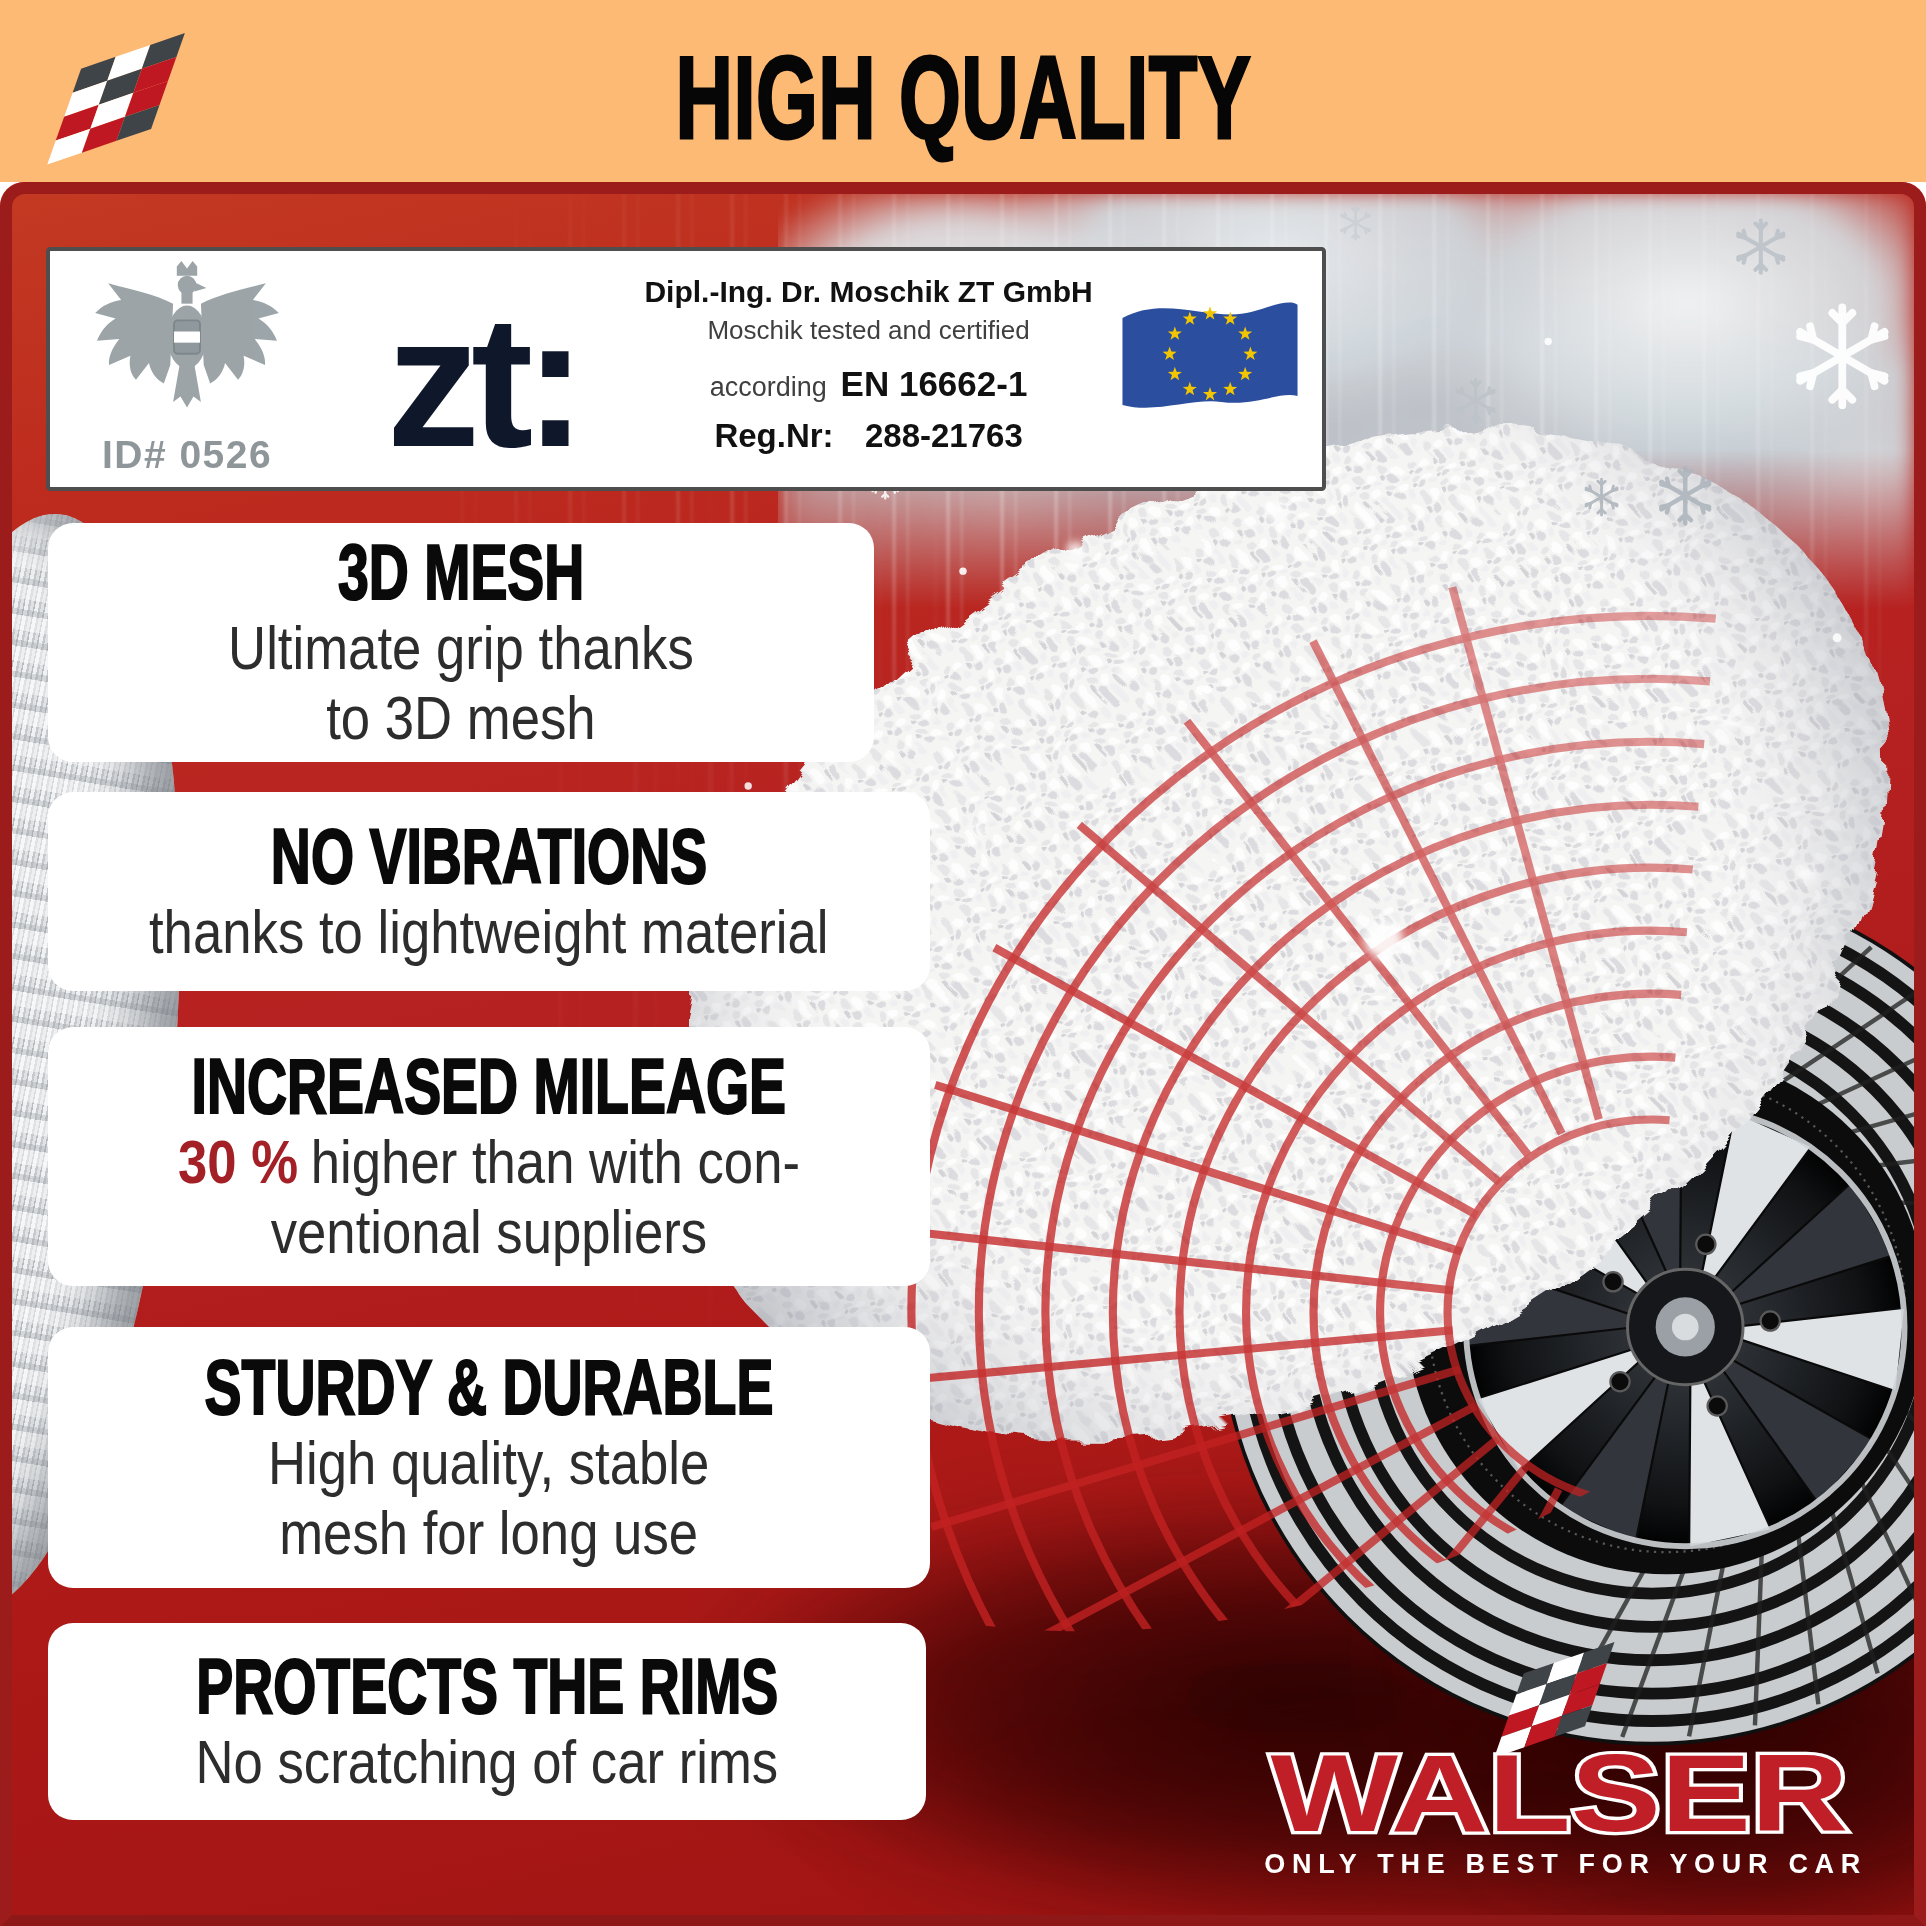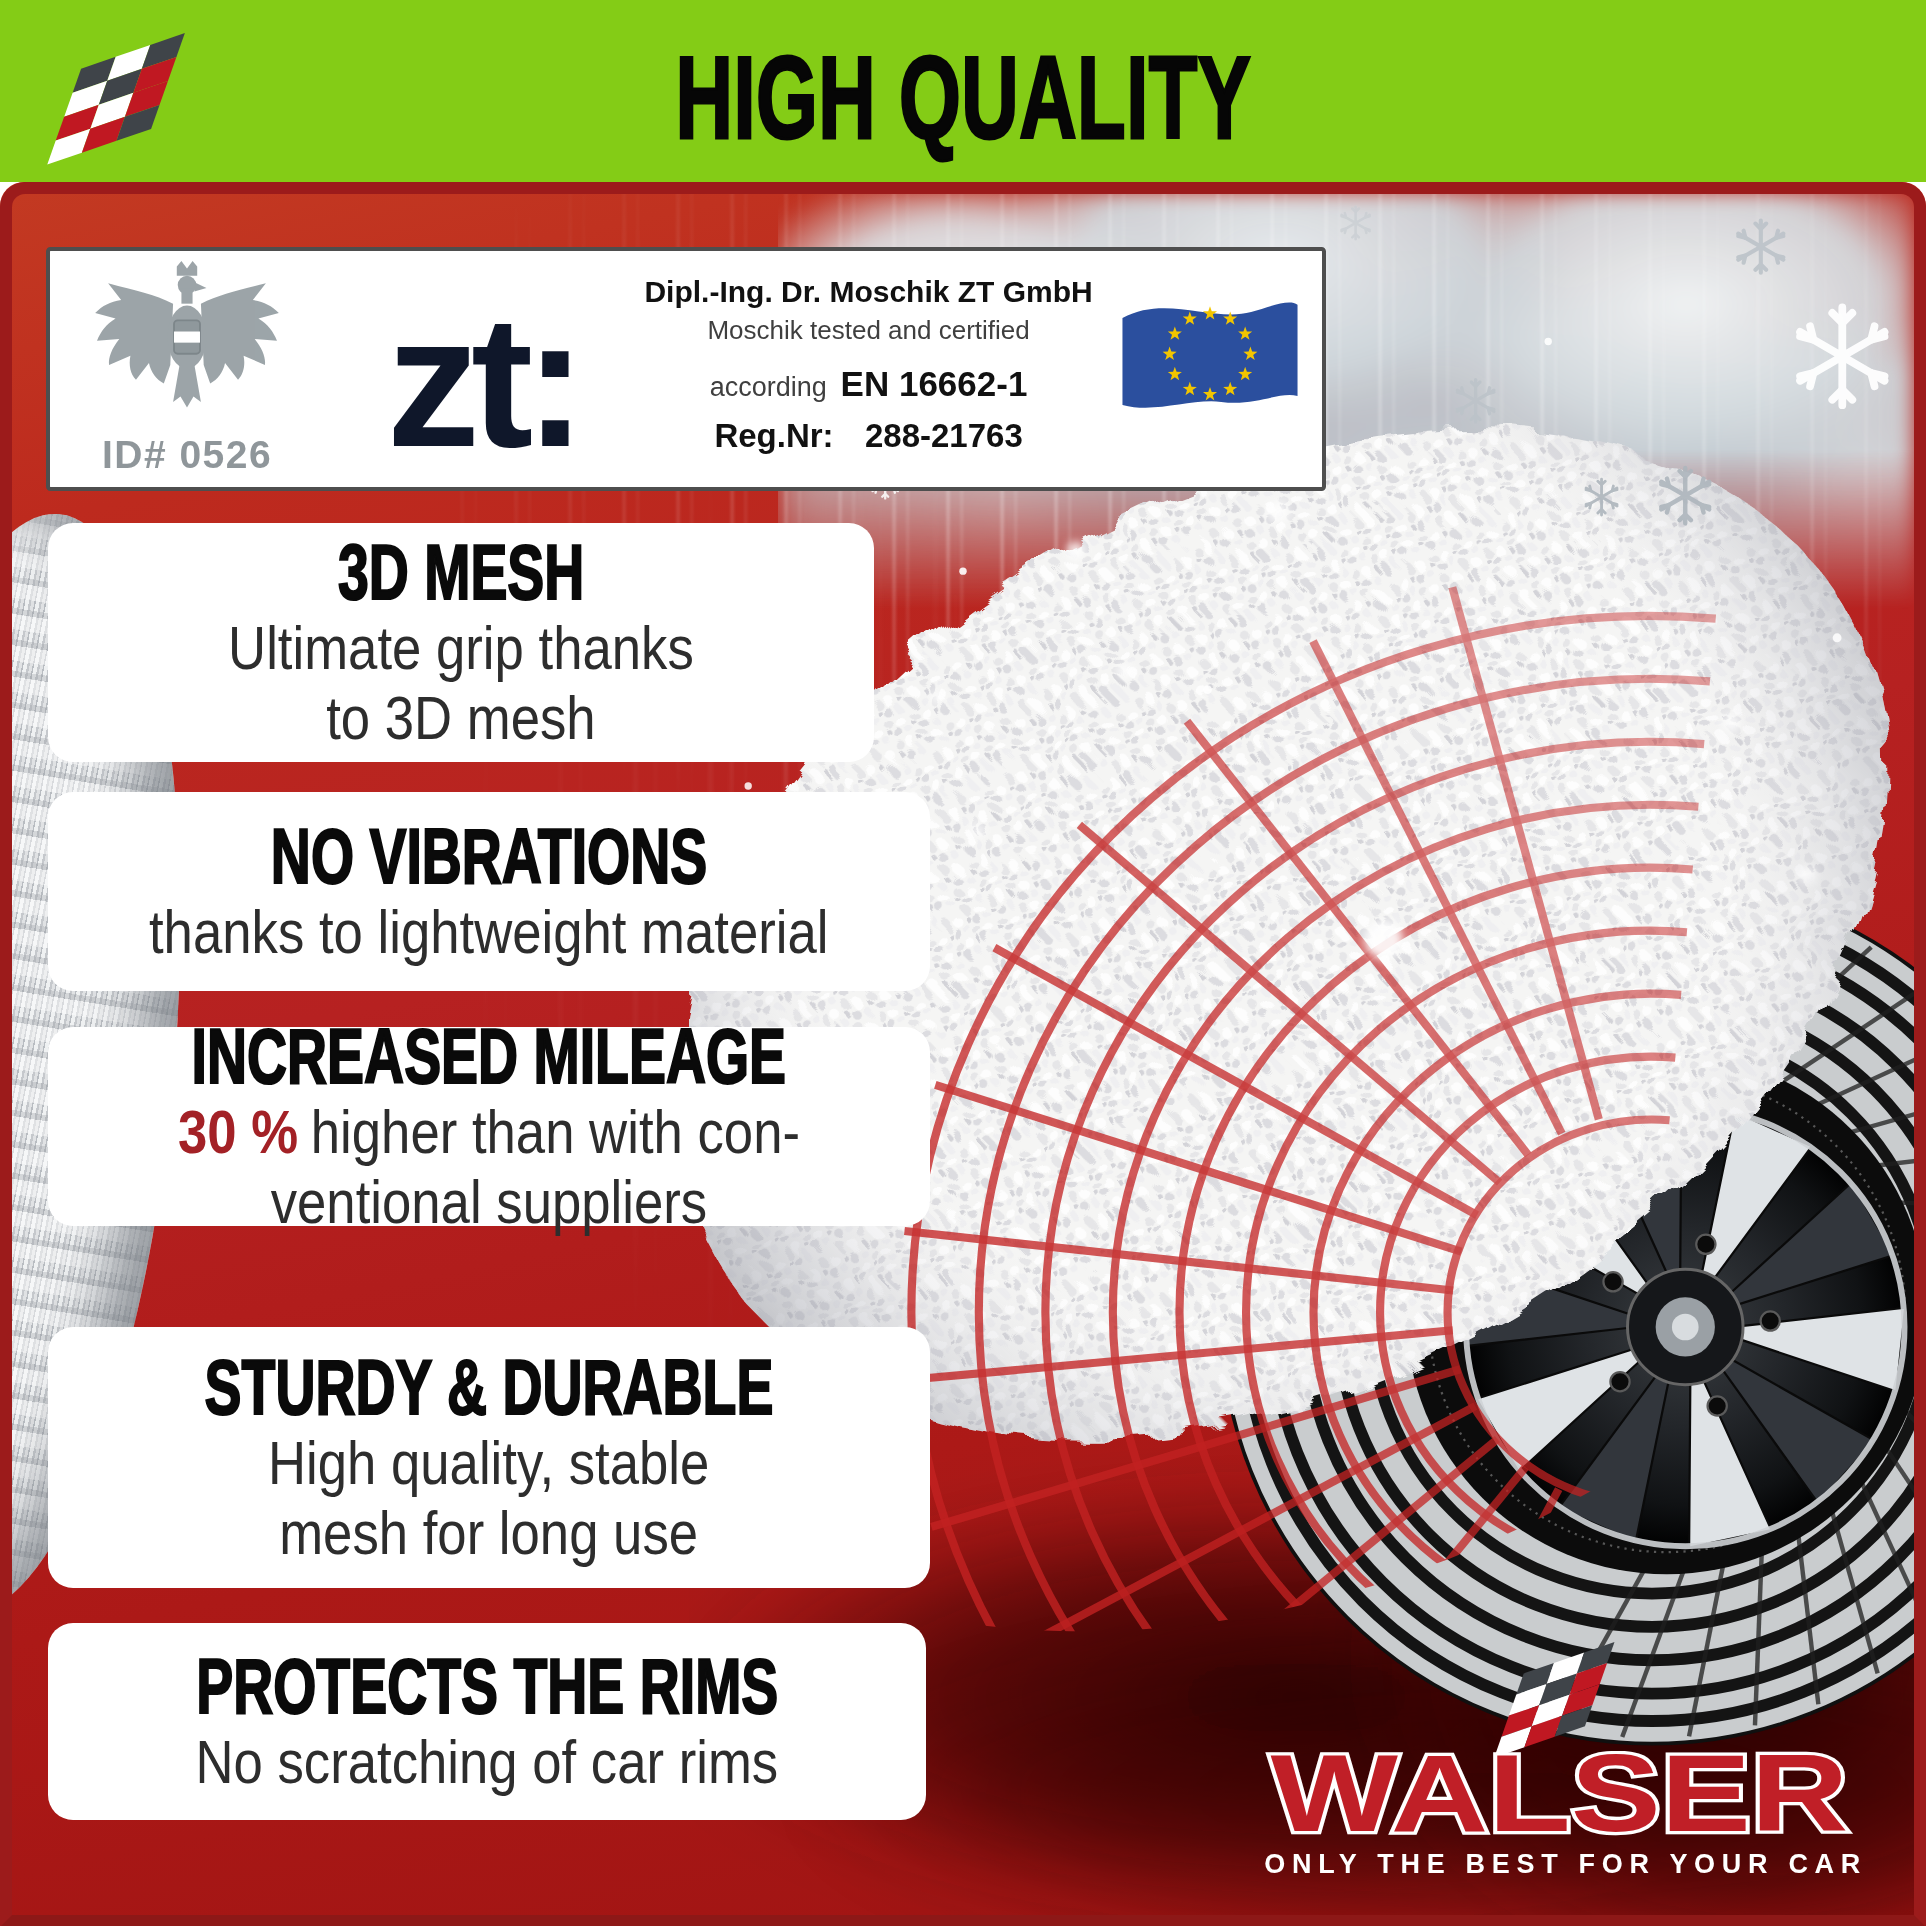--- a/index.html
+++ b/index.html
@@ -1,18 +1,18 @@
 <!DOCTYPE html>
 <html style="font-size:12px"><head>
 <meta charset="utf-8">
 <style>
   html,body{margin:0;padding:0;}
   body{width:1926px;height:1926px;position:relative;overflow:hidden;background:#ffffff;
        font-family:"Liberation Sans",sans-serif;}
-  .hdr{position:absolute;left:0;top:0;width:1926px;height:182px;background:#84cc16;}
+  .hdr{position:absolute;left:0;top:0;width:1926px;height:182px;background:#fdba74;}
   .hdr-title{position:absolute;left:0;top:39px;width:1926px;text-align:center;
        font-size:117px;font-weight:700;color:#060606;letter-spacing:0.7px;line-height:1;}
   .hdr-title span{display:inline-block;transform:scaleX(.68);transform-origin:center;
        -webkit-text-stroke:3px #060606;white-space:nowrap;}
   .hdr-logo{position:absolute;left:46px;top:25px;width:152px;height:141px;}
 
   .panel{position:absolute;left:0;top:182px;width:1926px;height:1745px;overflow:hidden;
        border-radius:24px 24px 0 0;
        background:linear-gradient(168deg,#c33a22 0%,#bd2a1e 16%,#b62121 42%,#ac1917 68%,#9d1312 100%);}
   .frame{position:absolute;left:0;top:182px;width:1926px;height:1745px;box-sizing:border-box;
@@ -74,21 +74,21 @@
   .card{position:absolute;left:48px;background:#fff;border-radius:25px;z-index:20;
     display:flex;flex-direction:column;align-items:center;justify-content:center;text-align:center;}
   .card-title{font-size:77px;font-weight:700;color:#0a0a0a;line-height:1.05;}
   .card-title span{display:inline-block;transform:scaleX(.72);transform-origin:center;
     -webkit-text-stroke:2.2px #0a0a0a;white-space:nowrap;}
   .card-body{font-size:62px;color:#2d2d2d;line-height:1.13;}
   .card-body .ln{display:block;transform:scaleX(.85);transform-origin:center;white-space:nowrap;}
   .hl{color:#a32126;font-weight:700;margin-right:15px;}
   .c1{top:341px;width:826px;height:239px;}
   .c2{top:610px;width:882px;height:199px;}
-  .c3{top:845px;width:882px;height:199px;justify-content:center;}
+  .c3{top:845px;width:882px;height:259px;justify-content:center;}
   .c4{top:1145px;width:882px;height:261px;}
   .c5{top:1441px;width:878px;height:197px;}
 
   .brand-flag{position:absolute;left:1493px;top:1453px;width:133px;height:124px;z-index:25;}
   .brand-name{position:absolute;left:1252px;top:1569px;width:615px;height:100px;z-index:25;}
   .brand-tagline{position:absolute;left:1252px;top:1667px;width:615px;z-index:25;text-align:right;
     color:#fff;font-size:27px;font-weight:700;letter-spacing:6.7px;white-space:nowrap;}
 </style>
 </head>
 <body>

